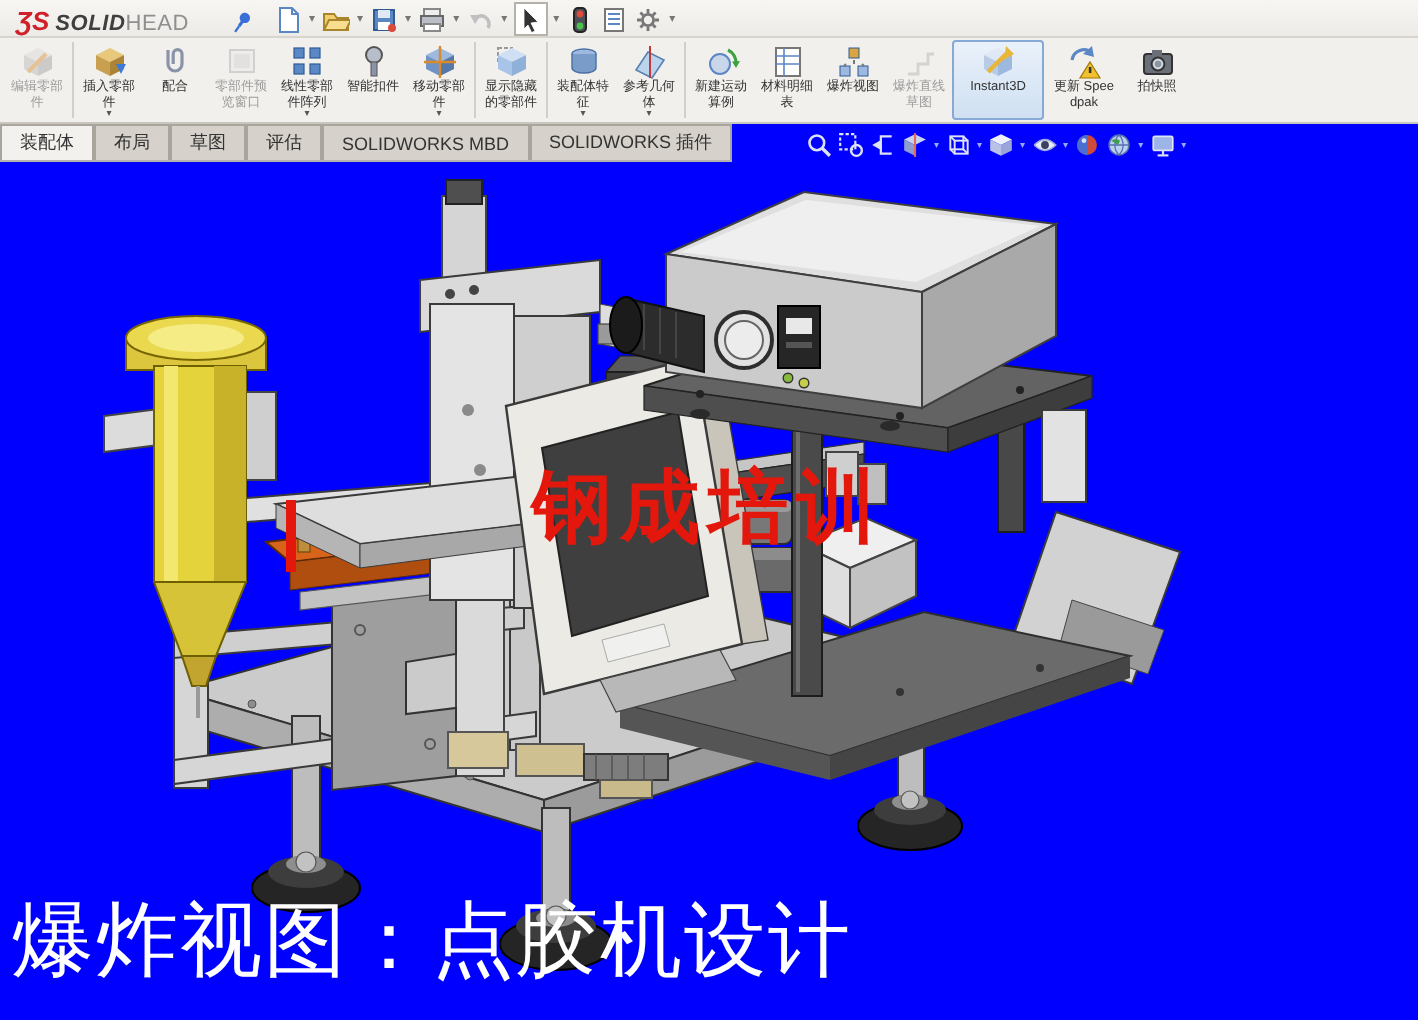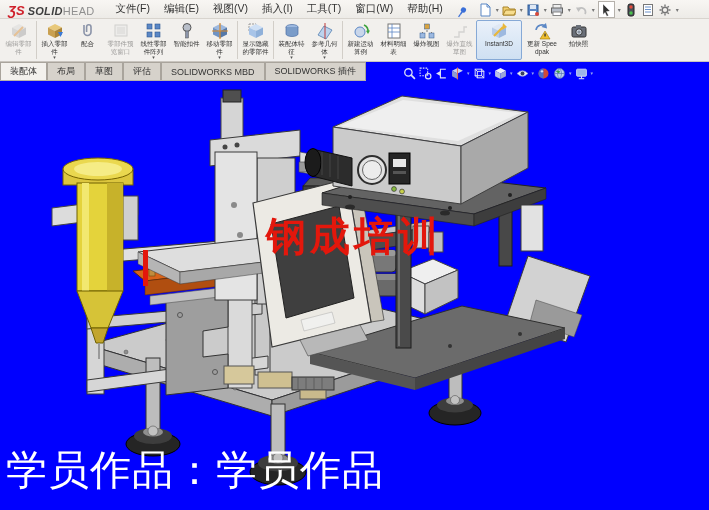--- a/index.html
+++ b/index.html
@@ -40,46 +40,37 @@
   .tabstrip{position:absolute;left:0;top:0;display:flex;height:18px;background:#86efac;
     border-bottom:1px solid #b5b1ab;width:max-content;}
   .tab{height:17px;padding:0 9px;font-size:9px;display:flex;align-items:center;
     background:#d6d2cb;border:1px solid #a9a49c;border-bottom:none;color:#333;white-space:nowrap;}
   .tab.active{background:#f3f1ed;}
   
   .headsup{position:absolute;left:403px;top:4px;display:flex;align-items:center;gap:3px;}
   .hicon{width:13px;height:13px;display:inline-block;}
   .hcaret{font-size:5px;color:#97a8f2;}
   
-  .watermark{position:absolute;left:266px;top:154px;font-family:"DejaVu Serif","Liberation Serif",serif;
+  .watermark{position:absolute;left:266px;top:172px;font-family:"DejaVu Serif","Liberation Serif",serif;
     font-weight:bold;font-size:40px;line-height:1;letter-spacing:4px;white-space:nowrap;}
   .wstroke{position:absolute;left:143px;top:188px;width:5px;height:36px;}
   .caption{position:absolute;left:6px;top:386px;font-family:"DejaVu Serif","Liberation Serif",serif;
     font-size:41px;line-height:1.1;letter-spacing:1px;white-space:nowrap;}
 </style>
 </head>
 <body>
 
 <div class="screen">
 
   <div class="titlebar">
     <div class="logo">
       <span class="lmark">ƷS</span>
       <span class="lsolid">SOLID</span>
       <span class="lworks">HEAD</span>
     </div>
-    <div class="menubar">
-        <span class="menu-item">文件(F)</span>
-        <span class="menu-item">编辑(E)</span>
-        <span class="menu-item">视图(V)</span>
-        <span class="menu-item">插入(I)</span>
-        <span class="menu-item">工具(T)</span>
-        <span class="menu-item">窗口(W)</span>
-        <span class="menu-item">帮助(H)</span>
-      </div>
     <span class="pin">
       <svg viewBox="0 0 12 13" width="12" height="13">
           <g transform="rotate(35 6 6)">
         <circle cx="6" cy="3.5" r="2.6" fill="#3a6fd8"></circle>
         <rect x="5.2" y="5.5" width="1.6" height="3" fill="#3a6fd8"></rect>
         <line x1="6" y1="8.5" x2="6" y2="12" stroke="#3a6fd8" stroke-width="1.2"></line>
           </g>
         </svg>
     </span>
     <div class="quickbar">
@@ -579,15 +570,15 @@
         <span class="hicon"><svg viewBox="0 0 12 12" width="13" height="13">
             <rect x="1.5" y="2" width="9" height="6.5" rx=".8" fill="#9db4e8" stroke="#dde2f5" stroke-width=".8"></rect>
             <line x1="6" y1="8.5" x2="6" y2="10.5" stroke="#dde2f5"></line>
             <line x1="3.5" y1="10.8" x2="8.5" y2="10.8" stroke="#dde2f5"></line>
           </svg></span>
         <span class="hcaret">▾</span>
       </div>
 
     <div class="watermark" style="color: rgb(227, 23, 12);">钢成培训</div>
     <div class="wstroke" style="background: rgb(227, 23, 12);"></div>
-    <div class="caption" style="color: rgb(255, 255, 255);">学员作品：学员作品</div>
+    <div class="caption" style="color: rgb(255, 255, 255);">爆炸视图：点胶机设计</div>
   </div>
 </div>
 
 </body></html>

